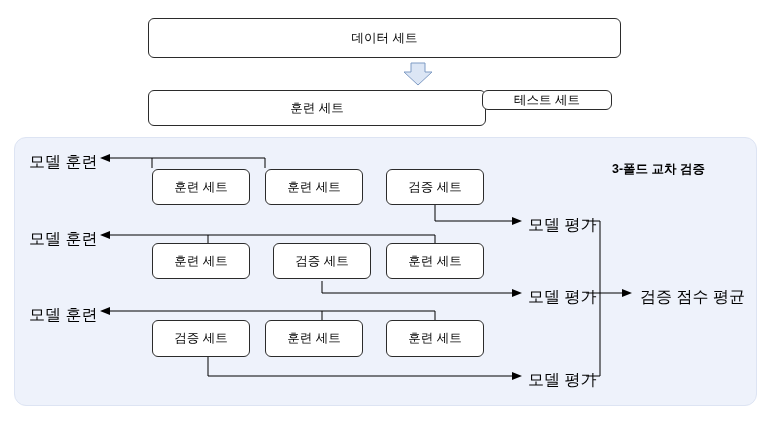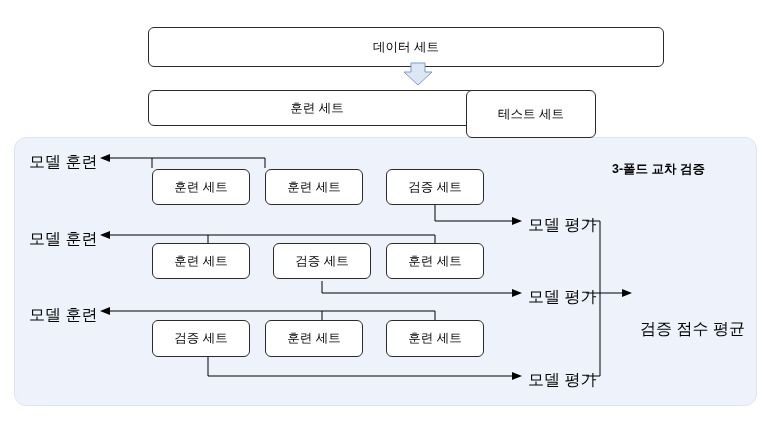--- a/index.html
+++ b/index.html
@@ -56,21 +56,21 @@
     pointer-events: none;
   }
 </style>
 </head>
 <body>
 
 <div id="stage">
 
   <div class="panel" style="left:14px; top:137px; width:743px; height:269px;"></div>
 
-  <div class="box" style="left:148px; top:27px; width:516px; height:40px;text-align:right;">데이터 세트</div>
+  <div class="box" style="left:148px; top:18px; width:473px; height:40px;text-align:right;">데이터 세트</div>
 
   <svg class="overlay">
 
     <polygon points="411,63 411,72 404,72 418,85 432,72 425,72 425,63" fill="#dce6f5" stroke="#7f9bc4" stroke-width="1"></polygon>
 
     <line x1="152" y1="158" x2="108" y2="158" stroke="#000000" stroke-width="1"></line>
     <polygon points="100,158 110,154 110,162" fill="#000000"></polygon>
     <line x1="152" y1="158" x2="152" y2="168" stroke="#000000" stroke-width="1"></line>
     <line x1="265" y1="158" x2="265" y2="168" stroke="#000000" stroke-width="1"></line>
     <line x1="152" y1="158" x2="265" y2="158" stroke="#000000" stroke-width="1"></line>
@@ -101,21 +101,21 @@
 
     <line x1="600" y1="221" x2="600" y2="376" stroke="#000000" stroke-width="1"></line>
     <line x1="586" y1="221" x2="600" y2="221" stroke="#000000" stroke-width="1"></line>
     <line x1="586" y1="293" x2="600" y2="293" stroke="#000000" stroke-width="1"></line>
     <line x1="586" y1="376" x2="600" y2="376" stroke="#000000" stroke-width="1"></line>
     <line x1="600" y1="293" x2="624" y2="293" stroke="#000000" stroke-width="1"></line>
     <polygon points="632,293 622,289 622,297" fill="#000000"></polygon>
   </svg>
 
   <div class="box" style="left:148px; top:90px; width:338px; height:36px;">훈련 세트</div>
-  <div class="box" style="left:466px; top:90px; width:130px; height:48px;">테스트 세트</div>
+  <div class="box" style="left:482px; top:90px; width:130px; height:20px;">테스트 세트</div>
 
   <div class="label label-bold" style="left:612px; top:161px;text-align:right;">3-폴드 교차 검증</div>
 
   <div class="label" style="left:29px; top:152px;">모델 훈련</div>
   <div class="box" style="left:152px; top:169px; width:98px; height:36px;">훈련 세트</div>
   <div class="box" style="left:265px; top:169px; width:98px; height:36px;">훈련 세트</div>
   <div class="box" style="left:386px; top:169px; width:98px; height:36px;">검증 세트</div>
   <div class="label" style="left:528px; top:215px;">모델 평가</div>
 
   <div class="label" style="left:29px; top:229px;">모델 훈련</div>
@@ -123,15 +123,15 @@
   <div class="box" style="left:273px; top:243px; width:98px; height:36px;">검증 세트</div>
   <div class="box" style="left:386px; top:243px; width:98px; height:36px;">훈련 세트</div>
   <div class="label" style="left:528px; top:287px;">모델 평가</div>
 
   <div class="label" style="left:29px; top:305px;">모델 훈련</div>
   <div class="box" style="left:152px; top:320px; width:98px; height:37px;">검증 세트</div>
   <div class="box" style="left:265px; top:320px; width:98px; height:37px;">훈련 세트</div>
   <div class="box" style="left:386px; top:320px; width:98px; height:37px;">훈련 세트</div>
   <div class="label" style="left:528px; top:370px;">모델 평가</div>
 
-  <div class="label" style="left:640px; top:287px;margin-top:32px;">검증 점수 평균</div>
+  <div class="label" style="left:640px; top:287px;">검증 점수 평균</div>
 
 </div>
 
 </body></html>

